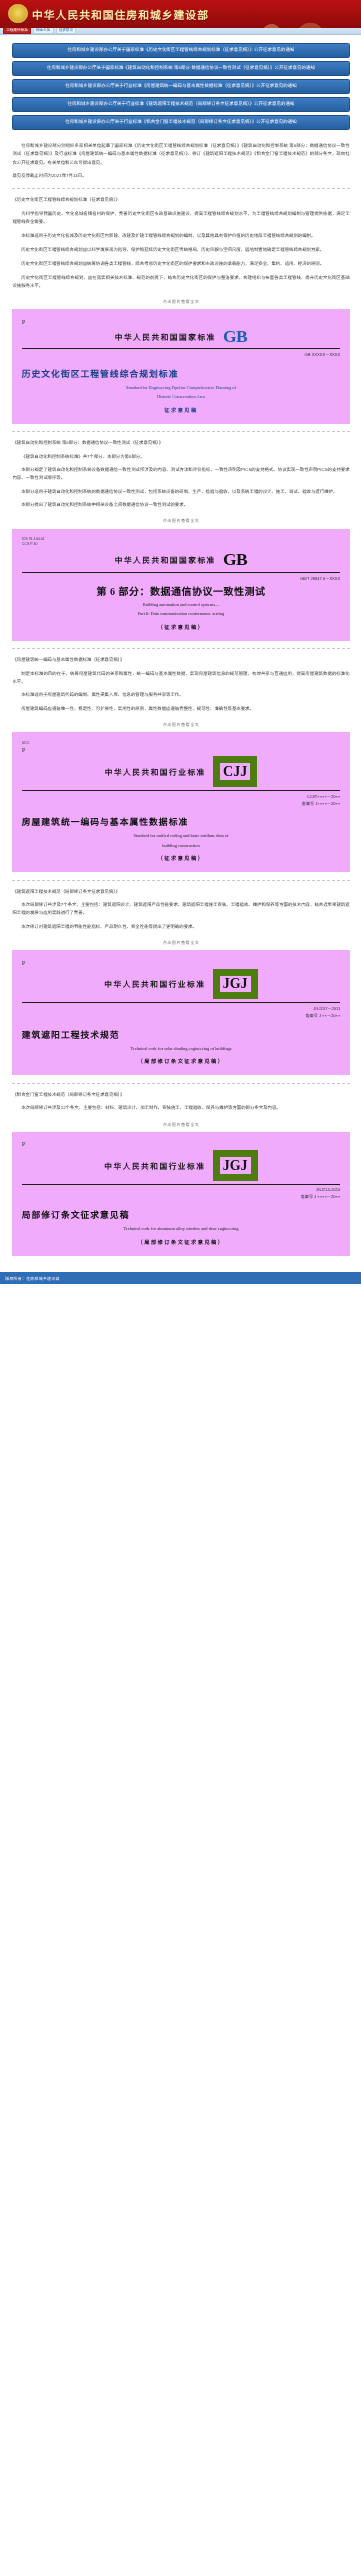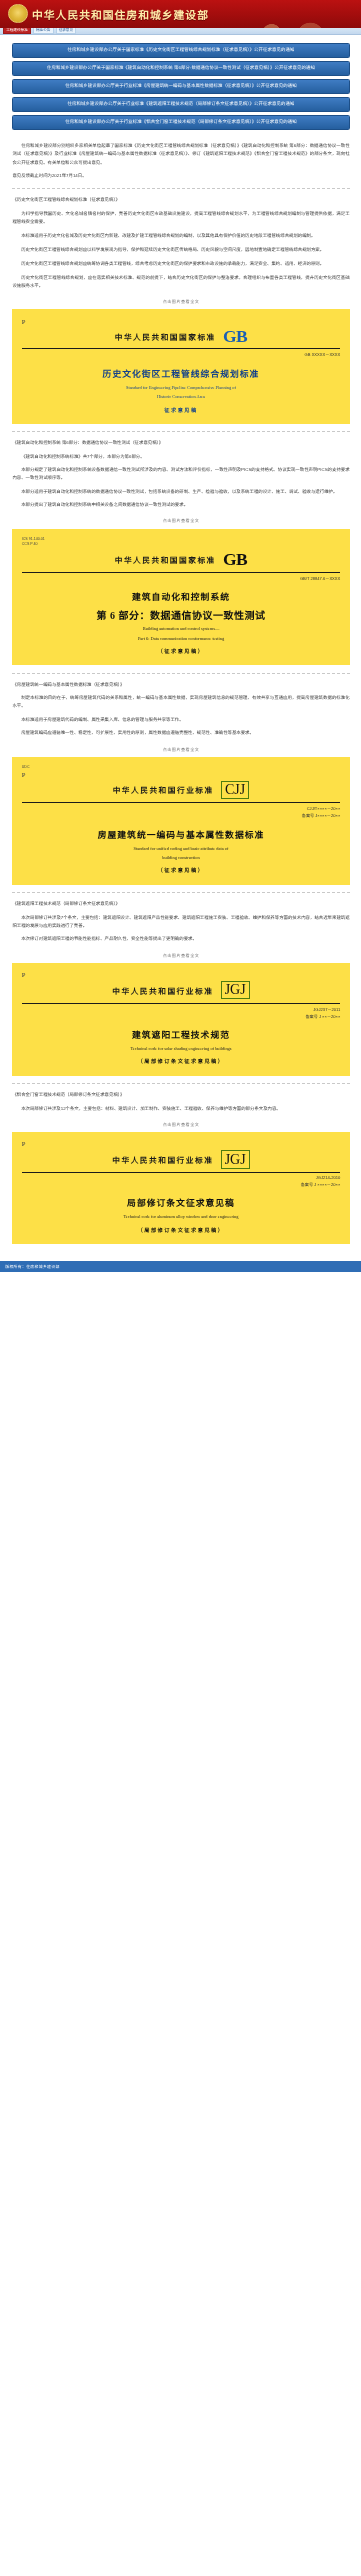--- a/index.html
+++ b/index.html
@@ -96,21 +96,21 @@
     font-size:4.1px;
     color:#777;
     margin:8.2px 0 5.2px 0;
     letter-spacing:0.5px;
   }
 
   
   .cover {
     margin: 3.1px 12.4px 0 12.4px;
     padding: 8.2px 9.3px 10.3px 9.3px;
-    background:#fde047;
+    background:#f0abfc;
   }
   .cover .row-top {
     display:flex; align-items:flex-start; justify-content:space-between;
     font-size:4.1px; color:#444;
   }
   .cover .row-top .left-col { width:46px; }
   .cover .row-top .right-col { text-align:right; font-size:4.1px; color:#444; line-height:6.7px;}
   .cover .ptag { font-size:6.7px; font-family:"Liberation Serif",serif; }
 
   .cover .org-line {
@@ -127,33 +127,32 @@
     font-weight:bold;
     font-size:17.5px;
     line-height:17.5px;
     color:#1a5fb4;
     letter-spacing:-0.5px;
   }
   .gb-logo.black { color:#111; }
   .cjj-logo { color:#111; font-size:15.5px; }
   .jgj-logo { color:#111; font-size:15.5px; }
   .logo-box {
-    border:1px solid #4d7c0f; padding:0.5px 3.1px 1px 3.1px;
+    border:7px solid #4d7c0f; padding:0.5px 3.1px 1px 3.1px;
     display:inline-block;
     font-family:"Liberation Serif","DejaVu Serif",serif;
-    font-weight:normal; font-size:14px; line-height:15px;
+    font-weight:bold; font-size:14px; line-height:15px;
   }
   .rule {
     border-top:1px solid #1b1b1b;
     margin:3.1px 0 2.1px 0;
   }
 
   .cover .code-right { font-size:4.1px; color:#333; text-align:right; margin-top:1px;}
   .cover h2.title-cn {
-    text-align:center;
     font-size:8.8px;
     font-weight:bold;
     letter-spacing:1px;
     color:#14418a;
     margin:9.3px 0 4.1px 0;
     font-family:"Liberation Serif","DejaVu Serif",serif;
   }
   .cover h2.title-cn.black { color:#111; }
   .cover h3.title-cn2 {
     text-align:center; font-size:10px; font-weight:bold;
@@ -268,21 +267,20 @@
 <div class="cover">
   <div class="meta-left" style="white-space:pre-line">ICS 91.140.01
 CCS P 40</div>
   <div class="org-line">
     <span class="org-name black">中华人民共和国国家标准</span>
     <span class="gb-logo black">GB</span>
   </div>
   <div class="rule"></div>
   <div class="code-right">GB/T 28847.6－XXXX</div>
 
-  <h2 class="title-cn black">建筑自动化和控制系统</h2>
   <h3 class="title-cn2">第 6 部分：数据通信协议一致性测试</h3>
   <div class="title-en black">Building automation and control systems—</div>
   <div class="title-en black">Part 6: Data communication conformance testing</div>
   <div class="draft-tag black">（征求意见稿）</div>
 </div>
 
 <div class="sep-line"></div>
 
 <div class="section-body">
   <p class="noindent">《房屋建筑统一编码与基本属性数据标准（征求意见稿）》</p>

